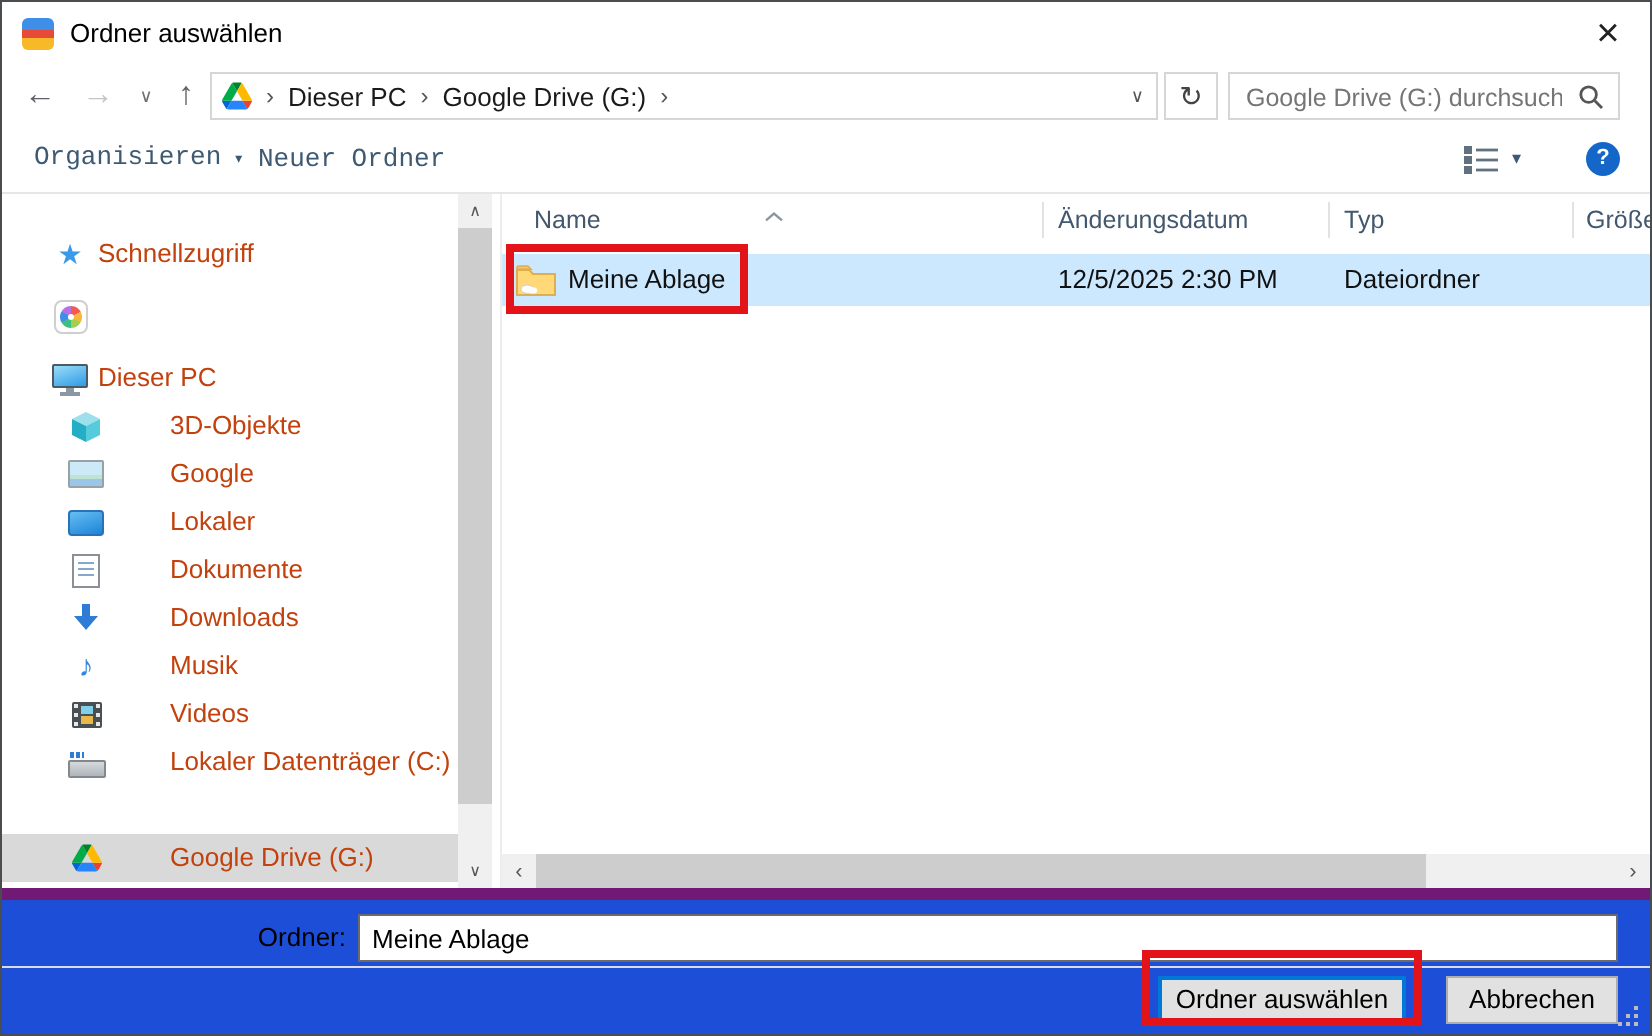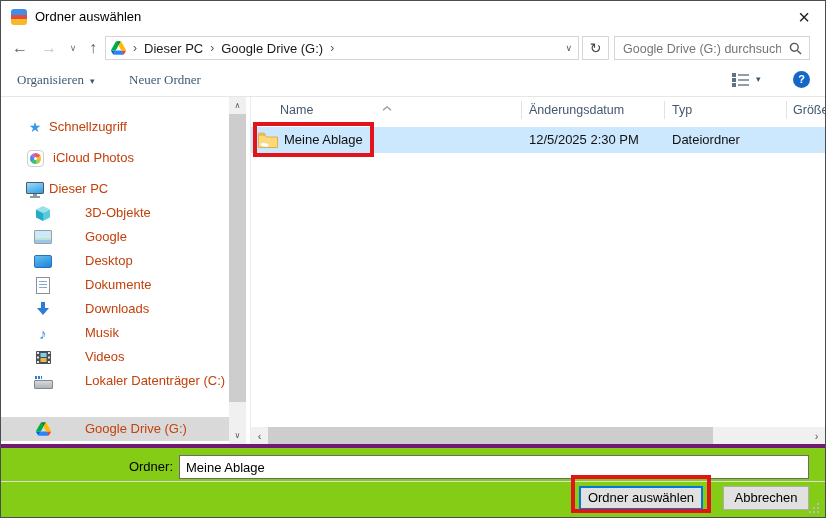--- a/index.html
+++ b/index.html
@@ -32,22 +32,22 @@
     font-family:inherit;padding:0;}
   .search-box{position:absolute;left:613px;top:3px;width:196px;height:24px;border:1px solid #d6d6d6;
     box-sizing:border-box;background:#fff;}
   .search-input{position:absolute;left:6px;top:1px;width:158px;height:20px;border:none;outline:none;
     font-family:"Liberation Sans",sans-serif;font-size:12.5px;color:#333;background:transparent;}
   .search-input::placeholder{color:#757575;opacity:1;}
   .search-icon{position:absolute;right:7px;top:5px;}
 
   
   .toolbar{position:absolute;left:0;top:62px;right:0;height:34px;background:#fff;border-bottom:1px solid #e6e6e6;box-sizing:border-box;}
-  .tb-item{position:absolute;top:0;height:33px;line-height:33px;color:#3e5a73;font-size:13px;background:none;border:none;
-    padding:0;font-family:Liberation Serif, serif;cursor:default;}
+  .tb-item{position:absolute;top:0;height:33px;line-height:22px;color:#3e5a73;font-size:13px;background:none;border:none;
+    padding:0;font-family:Liberation Mono, monospace;cursor:default;}
   .tb-organize{left:16px;}
   .tb-newfolder{left:128px;}
   .tb-caret{font-size:9px;margin-left:6px;color:#3e5a73;}
   .view-btn{position:absolute;left:731px;top:10px;background:none;border:none;padding:0;cursor:default;}
   .view-caret{position:absolute;left:755px;top:0;line-height:33px;font-size:9px;color:#3e5a73;background:none;border:none;padding:0;}
   .help-btn{position:absolute;left:792px;top:8px;width:17px;height:17px;border-radius:50%;background:#1467c8;
     color:#fff;font-size:11px;font-weight:bold;text-align:center;line-height:17px;border:none;padding:0;font-family:inherit;}
 
   
   .side-item{position:absolute;left:0;width:228px;height:24px;line-height:24px;}
@@ -90,42 +90,42 @@
     border:none;padding:0;font-family:inherit;}
   .ss-up{top:0;font-size:8px;line-height:17px;}
   .ss-down{bottom:0;font-size:8px;line-height:17px;}
   .ss-thumb{position:absolute;left:0;top:17px;width:17px;height:288px;background:#cdcdcd;}
   .vdiv{position:absolute;left:249px;top:96px;width:1px;height:347px;background:#ededed;}
 
   
   .list{position:absolute;left:250px;top:96px;right:0;height:347px;background:#fff;}
   .list-header{position:absolute;left:0;top:0;right:0;height:26px;background:#fff;}
   .hdr{position:absolute;top:0;line-height:26px;color:#43586e;font-size:12.5px;white-space:nowrap;}
-  .hdr-name{left:16px;margin-left:13px;} .hdr-mod{left:278px;} .hdr-typ{left:421px;} .hdr-size{left:542px;}
+  .hdr-name{left:16px;} .hdr-mod{left:278px;} .hdr-typ{left:421px;} .hdr-size{left:542px;}
   .col-sep{position:absolute;top:4px;width:1px;height:18px;background:#e2e2e2;}
   .sep1{left:270px;} .sep2{left:413px;} .sep3{left:535px;}
   .sort-caret{position:absolute;left:131px;top:2px;}
   .file-row{position:absolute;left:0;top:30px;right:0;height:26px;background:#cce8ff;}
   .row-icon{position:absolute;left:7px;top:5px;}
   .cell{position:absolute;top:0;line-height:26px;color:#111;white-space:nowrap;}
   .row-name{left:33px;} .row-mod{left:278px;} .row-typ{left:421px;}
 
   
   .h-scroll{position:absolute;left:0;right:0;bottom:0;height:17px;background:#f0f0f0;}
   .hs-left{left:0;top:0;font-size:11px;line-height:16px;}
   .hs-right{right:0;left:auto;top:0;font-size:11px;line-height:16px;}
   .hs-thumb{position:absolute;left:17px;top:0;width:445px;height:17px;background:#cdcdcd;}
 
   
   .annot{position:absolute;border:4px solid #e31419;box-sizing:border-box;pointer-events:none;}
   .annot-row{left:252px;top:121px;width:121px;height:35px;}
   .annot-btn{left:570px;top:474px;width:140px;height:38px;}
 
   
-  .footer{position:absolute;left:0;top:443px;right:0;height:75px;background:#84cc16;border-top:4px solid #701a75;box-sizing:border-box;}
+  .footer{position:absolute;left:0;top:443px;right:0;height:75px;background:#1d4ed8;border-top:6px solid #701a75;box-sizing:border-box;}
   .folder-label{position:absolute;left:100px;top:7px;width:72px;text-align:right;line-height:24px;color:#000;}
   .folder-input{position:absolute;left:178px;top:7px;width:630px;height:24px;border:1px solid #6b6b6b;
     box-sizing:border-box;padding:0 6px;font-family:"Liberation Sans",sans-serif;font-size:13px;color:#000;background:#fff;}
   .etched{position:absolute;left:0;top:33px;right:0;height:1px;background:#dcdcdc;}
   .btn{position:absolute;box-sizing:border-box;background:#e1e1e1;font-family:"Liberation Sans",sans-serif;
     font-size:13px;color:#000;text-align:center;padding:0;cursor:default;}
   .select-btn{left:578px;top:38px;width:124px;height:24px;border:2px solid #0078d7;line-height:20px;}
   .cancel-btn{left:722px;top:38px;width:86px;height:24px;border:1px solid #adadad;line-height:22px;}
   .grip{position:absolute;right:6px;bottom:6px;width:2px;height:2px;background:#bcbcbc;
     box-shadow:-4px 0 #bcbcbc,-8px 0 #bcbcbc,0 -4px #bcbcbc,0 -8px #bcbcbc,-4px -4px #bcbcbc;}
@@ -206,21 +206,20 @@
       </span>
     <span class="side-lbl">Schnellzugriff</span>
   </div>
   <div class="side-item lv0" style="top:145px">
     <span class="side-ic">
         <span class="icl">
           <span class="icl-wheel"></span>
           <span class="icl-hole"></span>
         </span>
       </span>
-    <span class="side-lbl" style="left:52px">iCloud Photos</span>
   </div>
   <div class="side-item lv0" style="top:176px">
     <span class="side-ic">
         <span class="mon">
           <span class="mon-scr"></span>
           <span class="mon-std"></span>
           <span class="mon-base"></span>
         </span>
       </span>
     <span class="side-lbl">Dieser PC</span>
@@ -238,21 +237,21 @@
   <div class="side-item lv1" style="top:224px">
     <span class="side-ic">
         <span class="pic"></span>
       </span>
     <span class="side-lbl">Google</span>
   </div>
   <div class="side-item lv1" style="top:248px">
     <span class="side-ic">
         <span class="dsk"></span>
       </span>
-    <span class="side-lbl">Desktop</span>
+    <span class="side-lbl">Lokaler</span>
   </div>
   <div class="side-item lv1" style="top:272px">
     <span class="side-ic">
         <span class="doc">
           <span class="doc-lines"></span>
         </span>
       </span>
     <span class="side-lbl">Dokumente</span>
   </div>
   <div class="side-item lv1" style="top:296px">

